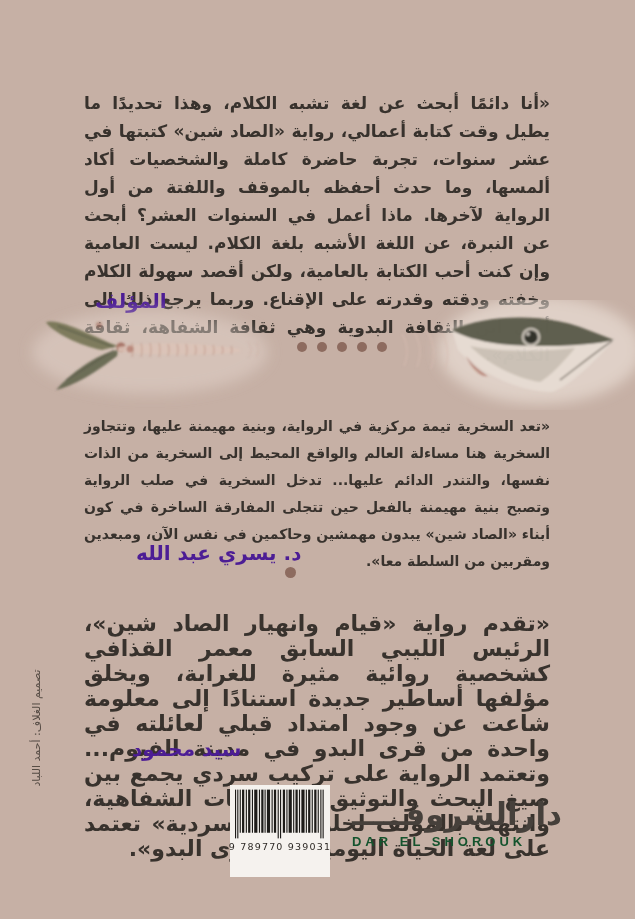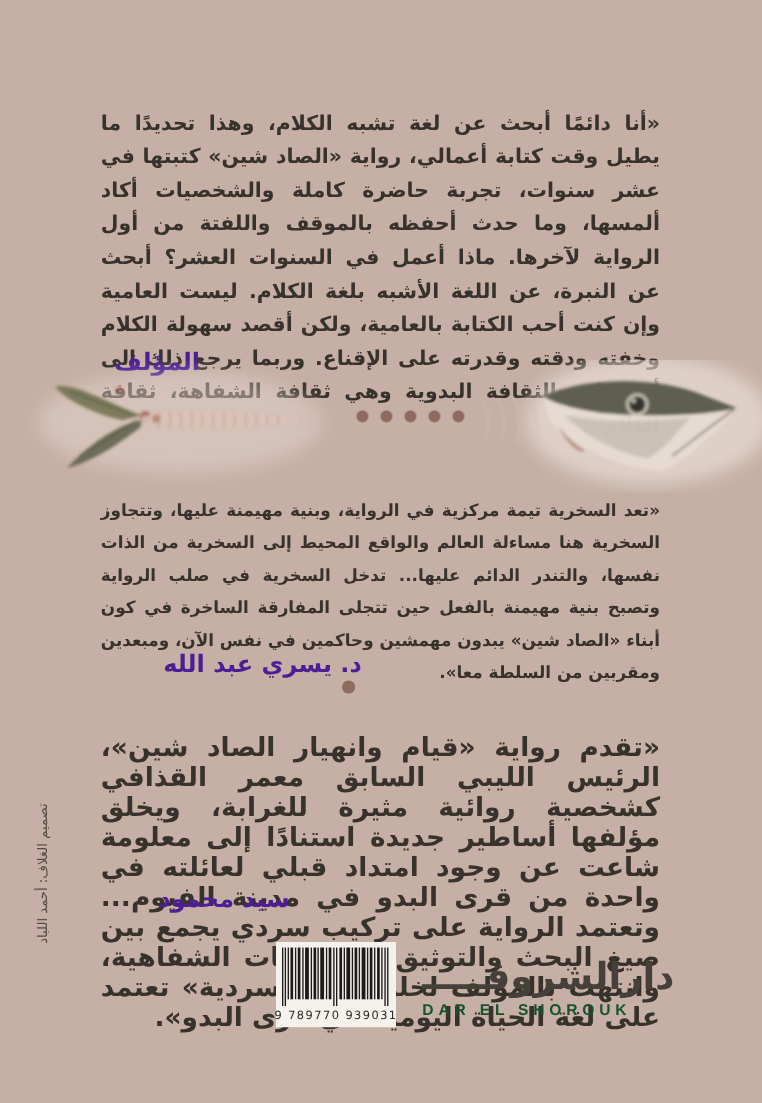--- a/index.html
+++ b/index.html
@@ -36,21 +36,21 @@
 
   .fish{position:absolute;left:0;top:300px;width:635px;height:110px;}
 
   .spine-credit{
     position:absolute;left:36px;top:728px;
     transform:translate(-50%,-50%) rotate(-90deg);
     white-space:nowrap;font-size:11px;color:#554b44;letter-spacing:.5px;
   }
 
   .barcode-box{
-    position:absolute;left:230px;top:785px;width:100px;height:71px;
+    position:absolute;left:230px;top:785px;width:100px;height:92px;
     background:#f5f2ee;direction:ltr;
     display:flex;flex-direction:column;align-items:center;
   }
   .barcode-box svg{margin-top:3px;}
   .isbn{
     font-size:9.5px;line-height:12px;letter-spacing:1.2px;color:#2e2a26;
     margin-top:1px;white-space:nowrap;
   }
 
   .publisher{

